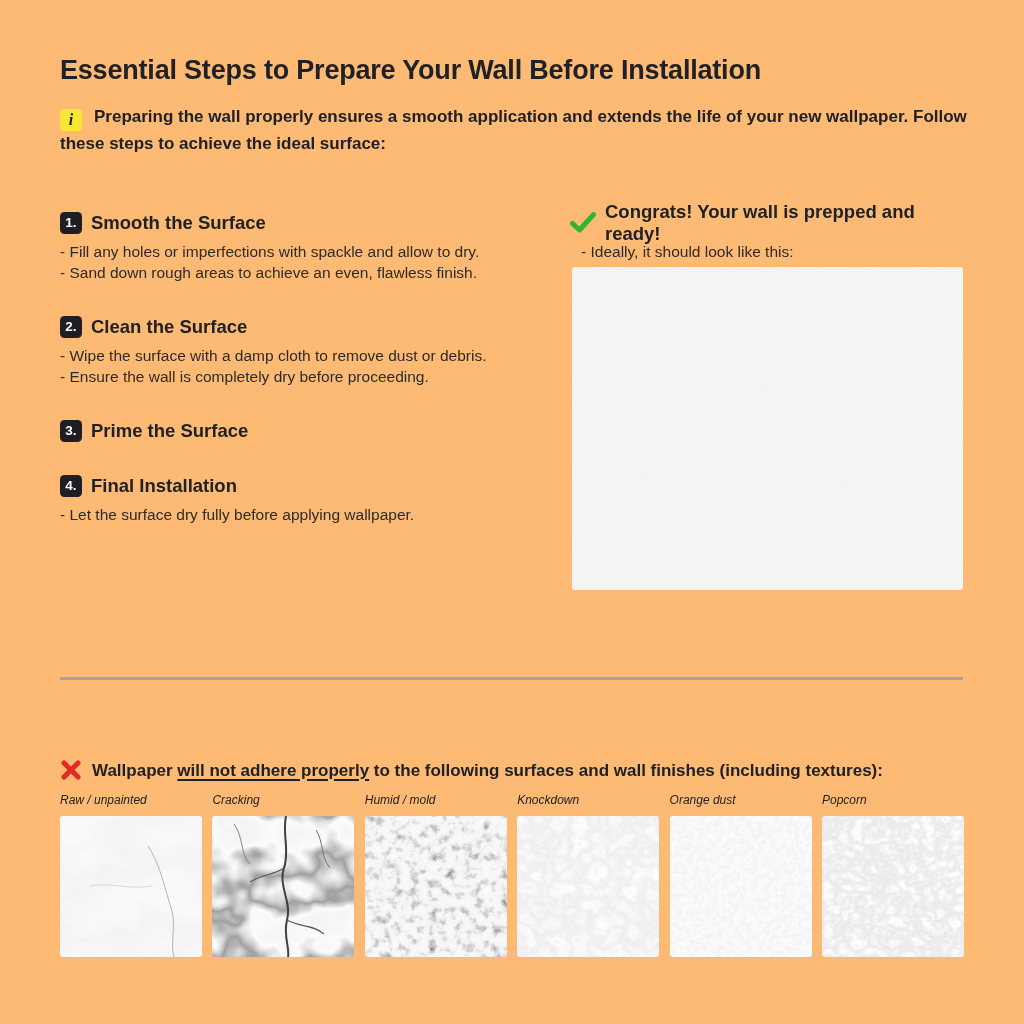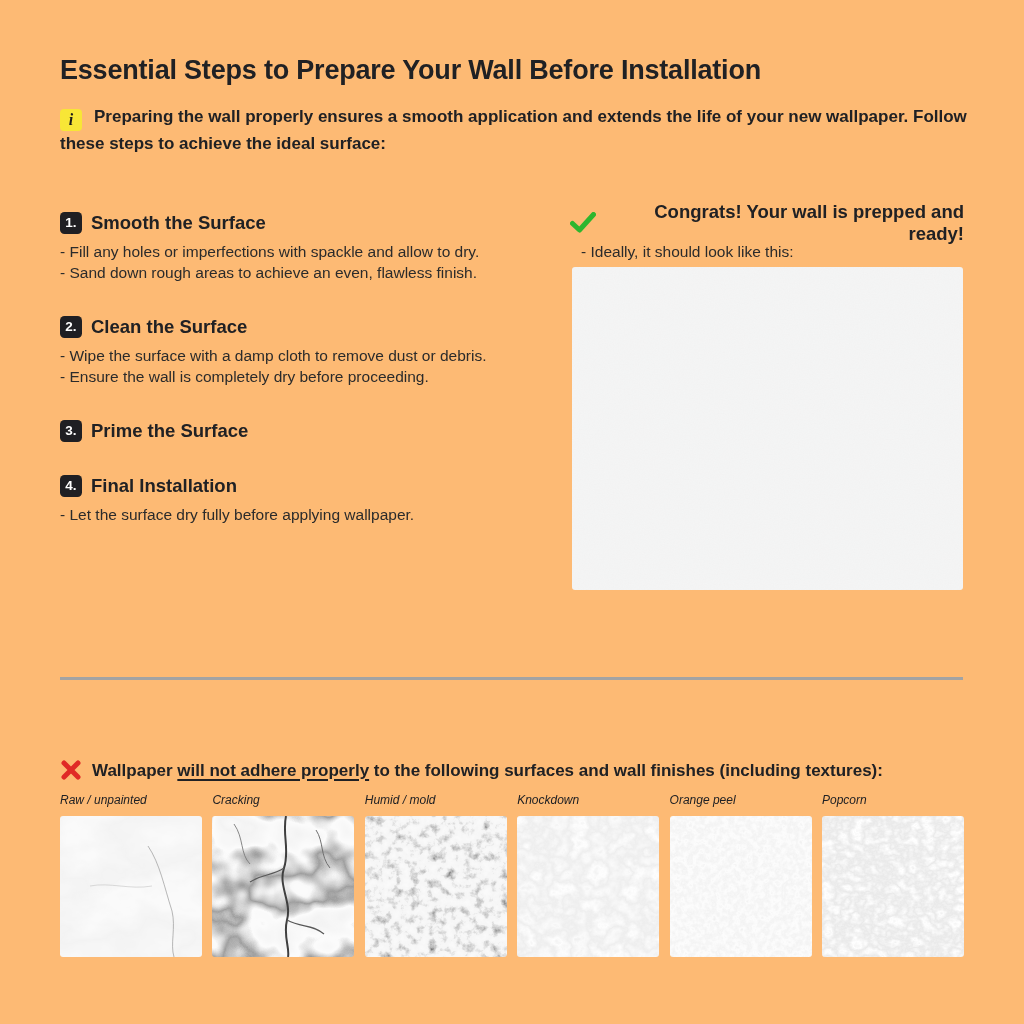--- a/index.html
+++ b/index.html
@@ -96,21 +96,20 @@
   .success-head {
     display: flex;
     align-items: center;
     gap: 9px;
     height: 23px;
   }
   .success-title {
     font-size: 18.5px;
     font-weight: 700;
     color: #202124;
-    text-align: right;
   }
   .success-subtitle {
     margin-top: 7px;
     margin-left: 11px;
     font-size: 15.5px;
     line-height: 21px;
     color: #2b2b2b;
   }
   .wall-img {
     display: block;
@@ -346,21 +345,21 @@
       </figure>
 
       <figure class="tile">
         <figcaption class="tile-label">Knockdown</figcaption>
         <svg class="texture" width="142" height="141" viewBox="0 0 142 141">
           <rect width="142" height="141" fill="#e8e8e8" filter="url(#f-knock)"></rect>
         </svg>
       </figure>
 
       <figure class="tile">
-        <figcaption class="tile-label">Orange peel</figcaption>
+        <figcaption class="tile-label">Orange dust</figcaption>
         <svg class="texture" width="142" height="141" viewBox="0 0 142 141">
           <rect width="142" height="141" fill="#ededed" filter="url(#f-orange)"></rect>
         </svg>
       </figure>
 
       <figure class="tile">
         <figcaption class="tile-label">Popcorn</figcaption>
         <svg class="texture" width="142" height="141" viewBox="0 0 142 141">
           <rect width="142" height="141" fill="#ececec" filter="url(#f-popcorn)"></rect>
         </svg>

